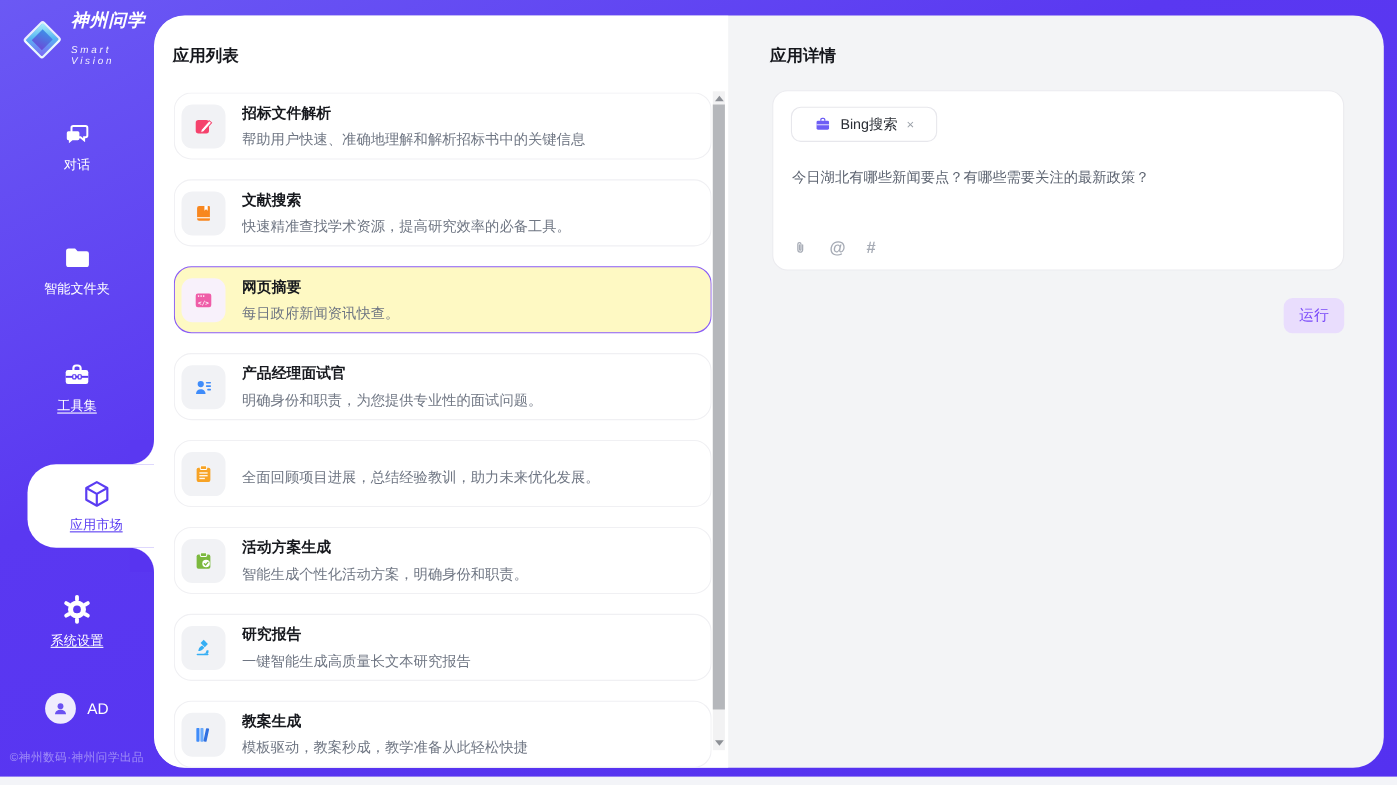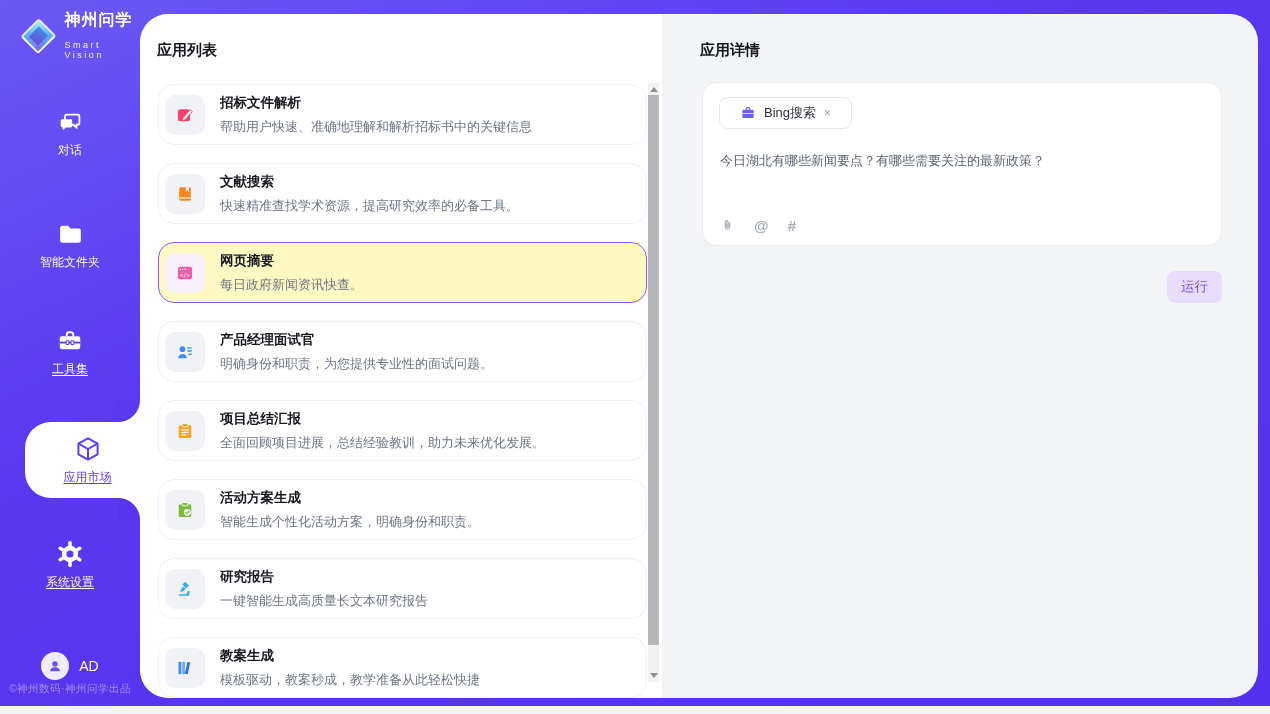--- a/index.html
+++ b/index.html
@@ -10,39 +10,39 @@
   .shell { position:absolute; left:0; top:0; width:1270px; height:706px;
            background:linear-gradient(155deg,#6b59f4 0%,#5a38f1 38%,#5431f0 100%); }
 
   
   .sidebar { position:absolute; left:0; top:0; width:140px; height:706px; color:#fff; }
   .brand { position:absolute; left:0; top:12px; width:140px; height:48px; display:flex; align-items:center; }
   .brand-diamond { width:26px; height:26px; margin-left:26px; transform:rotate(45deg);
                    background:linear-gradient(135deg,#aef0fb 0%,#57b7f2 45%,#7f63f6 100%);
                    border:2px solid rgba(255,255,255,.85); border-radius:3px; position:relative; }
   .brand-diamond i { position:absolute; inset:4px; background:linear-gradient(160deg,#3e8fe8,#6a4bd8); display:block; }
-  .brand-text { margin-left:14px; line-height:1.05; }
+  .brand-text { margin-left:14px; line-height:1.05;font-style:italic; }
   .brand-name { font-size:16px; font-weight:700; letter-spacing:1px; }
   .brand-tag  { font-size:9px; letter-spacing:2.5px; opacity:.92; margin-top:13px; }
 
   .nav-item { position:absolute; left:0; width:140px; display:flex; flex-direction:column; align-items:center; cursor:pointer; }
   .nav-item .nico { height:28px; display:flex; align-items:center; justify-content:center; }
   .nav-label { font-size:12px; margin-top:6px; color:#fff; }
   .nav-label.u { text-decoration:underline; text-underline-offset:2px; }
 
   
   .nav-sel { position:absolute; left:25px; right:0; top:422px; height:76px; background:#fff;
              border-radius:26px 0 0 26px; display:flex; flex-direction:column; align-items:center; justify-content:center; cursor:pointer;padding-left:10px; }
   .nav-sel::before { content:""; position:absolute; right:0; top:-22px; width:22px; height:22px;
              background:radial-gradient(circle at 0 0, #5a38f1 21.5px, #fff 22.5px); }
   .nav-sel::after { content:""; position:absolute; right:0; bottom:-22px; width:22px; height:22px;
              background:radial-gradient(circle at 0 100%, #5834f0 21.5px, #fff 22.5px); }
   .nav-sel .nav-label { color:#5b3df2; }
 
-  .user-row { position:absolute; left:0; top:652px; width:140px; display:flex; align-items:center; justify-content:center; gap:10px; }
+  .user-row { position:absolute; left:0; top:630px; width:140px; display:flex; align-items:center; justify-content:center; gap:10px; }
   .avatar { width:28px; height:28px; border-radius:50%; background:#efecfd; display:flex; align-items:center; justify-content:center; }
   .user-name { font-size:14px; color:#fff; }
   .side-footer { position:absolute; left:0; top:682px; width:140px; text-align:center;
                  font-size:10.5px; color:rgba(255,255,255,.42); letter-spacing:.5px; }
 
   
   .main { position:absolute; left:140px; top:14px; width:1118px; height:684px;
           background:#f3f4f6; border-radius:28px; overflow:hidden; display:flex; }
 
   
@@ -243,21 +243,20 @@
           <span class="aicon">
             <svg width="20" height="20" viewBox="0 0 24 24">
                 <rect x="4.5" y="5" width="15" height="15.5" rx="2" fill="#f7a325"></rect>
                 <rect x="8.5" y="3" width="7" height="4" rx="1.2" fill="#f7a325" stroke="#fff" stroke-width="1.1"></rect>
                 <rect x="7.5" y="10" width="9" height="1.5" fill="#fff" opacity=".9"></rect>
                 <rect x="7.5" y="13" width="9" height="1.5" fill="#fff" opacity=".9"></rect>
                 <rect x="7.5" y="16" width="6" height="1.5" fill="#fff" opacity=".9"></rect>
               </svg>
           </span>
           <span class="card-text">
-            <div class="card-name">项目总结汇报</div>
             <div class="card-desc">全面回顾项目进展，总结经验教训，助力未来优化发展。</div>
           </span>
         </div>
 
         <div class="card">
           <span class="aicon">
             <svg width="20" height="20" viewBox="0 0 24 24">
                 <rect x="4.5" y="5" width="15" height="15.5" rx="2" fill="#7cb93e"></rect>
                 <rect x="8.5" y="3" width="7" height="4" rx="1.2" fill="#7cb93e" stroke="#fff" stroke-width="1.1"></rect>
                 <circle cx="14.8" cy="14.8" r="4.1" fill="#fff"></circle>

